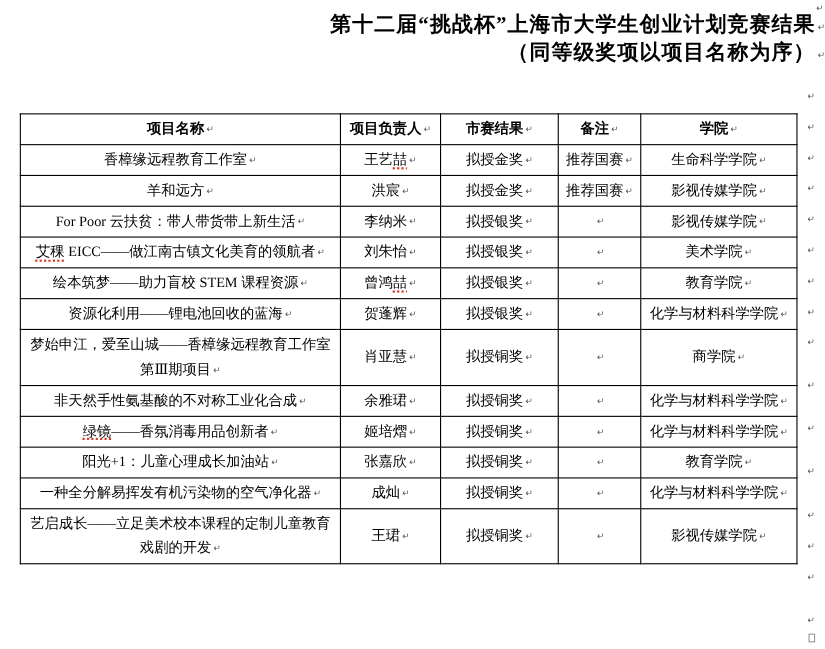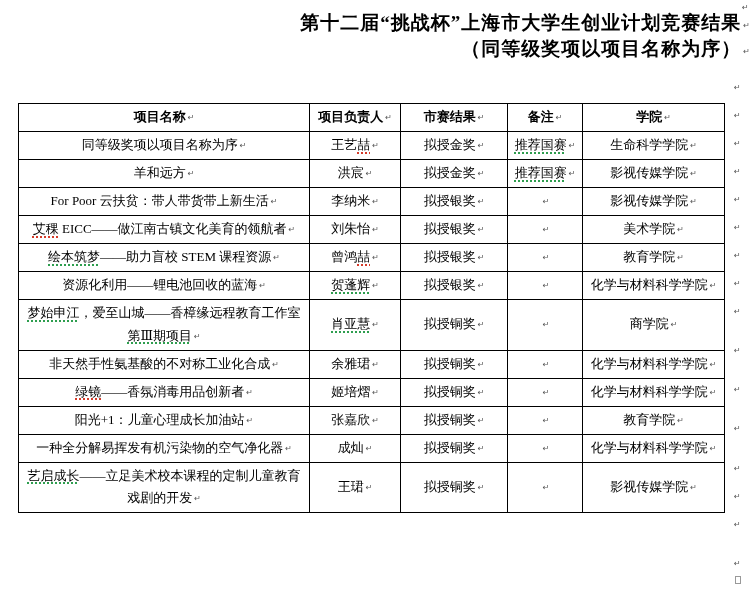--- a/index.html
+++ b/index.html
@@ -24,21 +24,21 @@
     margin-top:28px;
   }
   table.results th, table.results td{
     border:1px solid #000;
     text-align:center;vertical-align:middle;
     padding:2px 3px;height:23px;line-height:1.75;
     overflow:hidden;
   }
   table.results th{font-weight:bold;}
   .u-red{text-decoration:underline;text-decoration-style:dotted;text-decoration-color:#d43b2a;text-decoration-thickness:1.5px;text-underline-offset:3px;}
-  .u-green{text-decoration:underline;text-decoration-style:dotted;text-decoration-color:#2e9e4f;text-decoration-thickness:1.5px;text-underline-offset:3px;}
+  .u-green{text-decoration-style:dotted;text-decoration-color:#2e9e4f;text-decoration-thickness:1.5px;text-underline-offset:3px;}
   #row-marks .pmark{position:absolute;left:734px;margin:0;}
   .end-square{
     position:absolute;left:735px;top:576px;
     width:4px;height:6px;border:1px solid #999;background:#fff;
   }
 </style>
 </head>
 <body>
 
 <div class="page">
@@ -62,21 +62,21 @@
       <tr id="header-row">
           <th><span>项目名称</span><span class="pmark">↵</span></th>
           <th><span>项目负责人</span><span class="pmark">↵</span></th>
           <th><span>市赛结果</span><span class="pmark">↵</span></th>
           <th><span>备注</span><span class="pmark">↵</span></th>
           <th><span>学院</span><span class="pmark">↵</span></th>
         </tr>
     </thead>
     <tbody id="table-body">
         <tr>
-          <td><span>同等级奖项以项目名称为序</span><span class="pmark">↵</span></td>
+          <td><span>香樟缘远程教育工作室</span><span class="pmark">↵</span></td>
           <td><span>王艺</span><span class="u-red">喆</span><span class="pmark">↵</span></td>
           <td><span>拟授金奖</span><span class="pmark">↵</span></td>
           <td><span class="u-green">推荐国赛</span><span class="pmark">↵</span></td>
           <td><span>生命科学学院</span><span class="pmark">↵</span></td>
         </tr>
         <tr>
           <td><span>羊和远方</span><span class="pmark">↵</span></td>
           <td><span>洪宸</span><span class="pmark">↵</span></td>
           <td><span>拟授金奖</span><span class="pmark">↵</span></td>
           <td><span class="u-green">推荐国赛</span><span class="pmark">↵</span></td>

